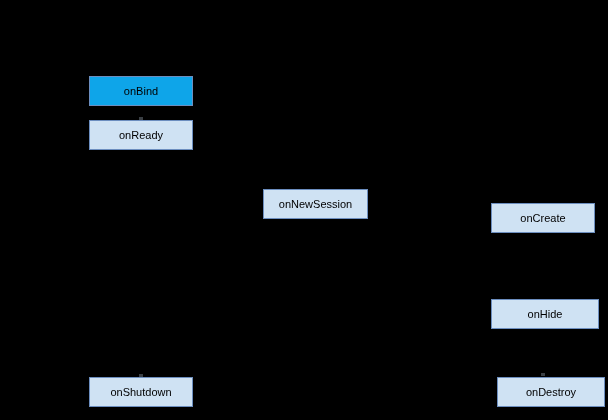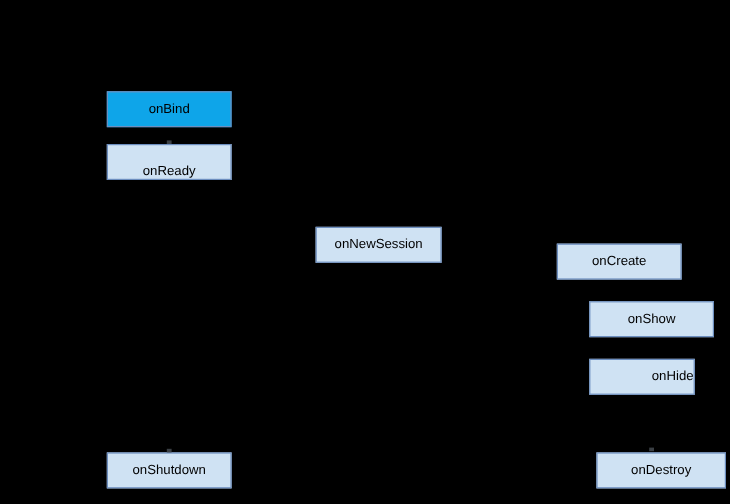--- a/index.html
+++ b/index.html
@@ -33,37 +33,34 @@
   }
 </style>
 </head>
 <body style="background: rgb(0, 0, 0);">
 
 <div id="canvas" style="width: 608px; height: 420px; background: rgb(0, 0, 0);">
   <div class="node" style="left: 89px; top: 76px; width: 104px; height: 30px; background: #0ea5e9; border: 1px solid rgb(108, 142, 191);">
     <span class="node-label" style="color: rgb(0, 0, 0);">onBind</span>
   </div>
 
-  <div class="node" style="left: 89px; top: 120px; width: 104px; height: 30px; background: rgb(207, 226, 243); border: 1px solid rgb(108, 142, 191); align-items: flex-end;">
+  <div class="node" style="left: 89px; top: 120px; width: 104px; height: 30px; background: rgb(207, 226, 243); border: 1px solid rgb(108, 142, 191);">
     <span class="node-label" style="color: rgb(0, 0, 0);">onReady</span>
   </div>
 
   <div class="node" style="left: 263px; top: 162px; width: 105px; height: 30px; background: rgb(207, 226, 243); border: 1px solid rgb(108, 142, 191); margin-top: 27px;">
     <span class="node-label" style="color: rgb(0, 0, 0);">onNewSession</span>
   </div>
 
-  <div class="node" style="left: 464px; top: 203px; width: 104px; height: 30px; background: rgb(207, 226, 243); border: 1px solid rgb(108, 142, 191);">
+  <div class="node" style="left: 491px; top: 203px; width: 104px; height: 30px; background: rgb(207, 226, 243); border: 1px solid rgb(108, 142, 191);">
     <span class="node-label" style="color: rgb(0, 0, 0);">onCreate</span>
   </div>
 
-  <div class="node" style="left: 491px; top: 251px; width: 104px; height: 30px; background: rgb(207, 226, 243); border: 1px solid rgb(108, 142, 191);">
-    <span class="node-label" style="color: rgb(0, 0, 0);">onShow</span>
-  </div>
 
-  <div class="node" style="left: 491px; top: 299px; width: 88px; height: 30px; background: rgb(207, 226, 243); border: 1px solid rgb(108, 142, 191); justify-content: flex-end;">
+  <div class="node" style="left: 491px; top: 299px; width: 108px; height: 30px; background: rgb(207, 226, 243); border: 1px solid rgb(108, 142, 191);">
     <span class="node-label" style="color: rgb(0, 0, 0);">onHide</span>
   </div>
 
   <div class="node" style="left: 89px; top: 377px; width: 104px; height: 30px; background: rgb(207, 226, 243); border: 1px solid rgb(108, 142, 191);">
     <span class="node-label" style="color: rgb(0, 0, 0); text-align: center;">onShutdown</span>
   </div>
 
   <div class="node" style="left: 497px; top: 377px; width: 108px; height: 30px; background: rgb(207, 226, 243); border: 1px solid rgb(108, 142, 191);">
     <span class="node-label" style="color: rgb(0, 0, 0);">onDestroy</span>
   </div>

